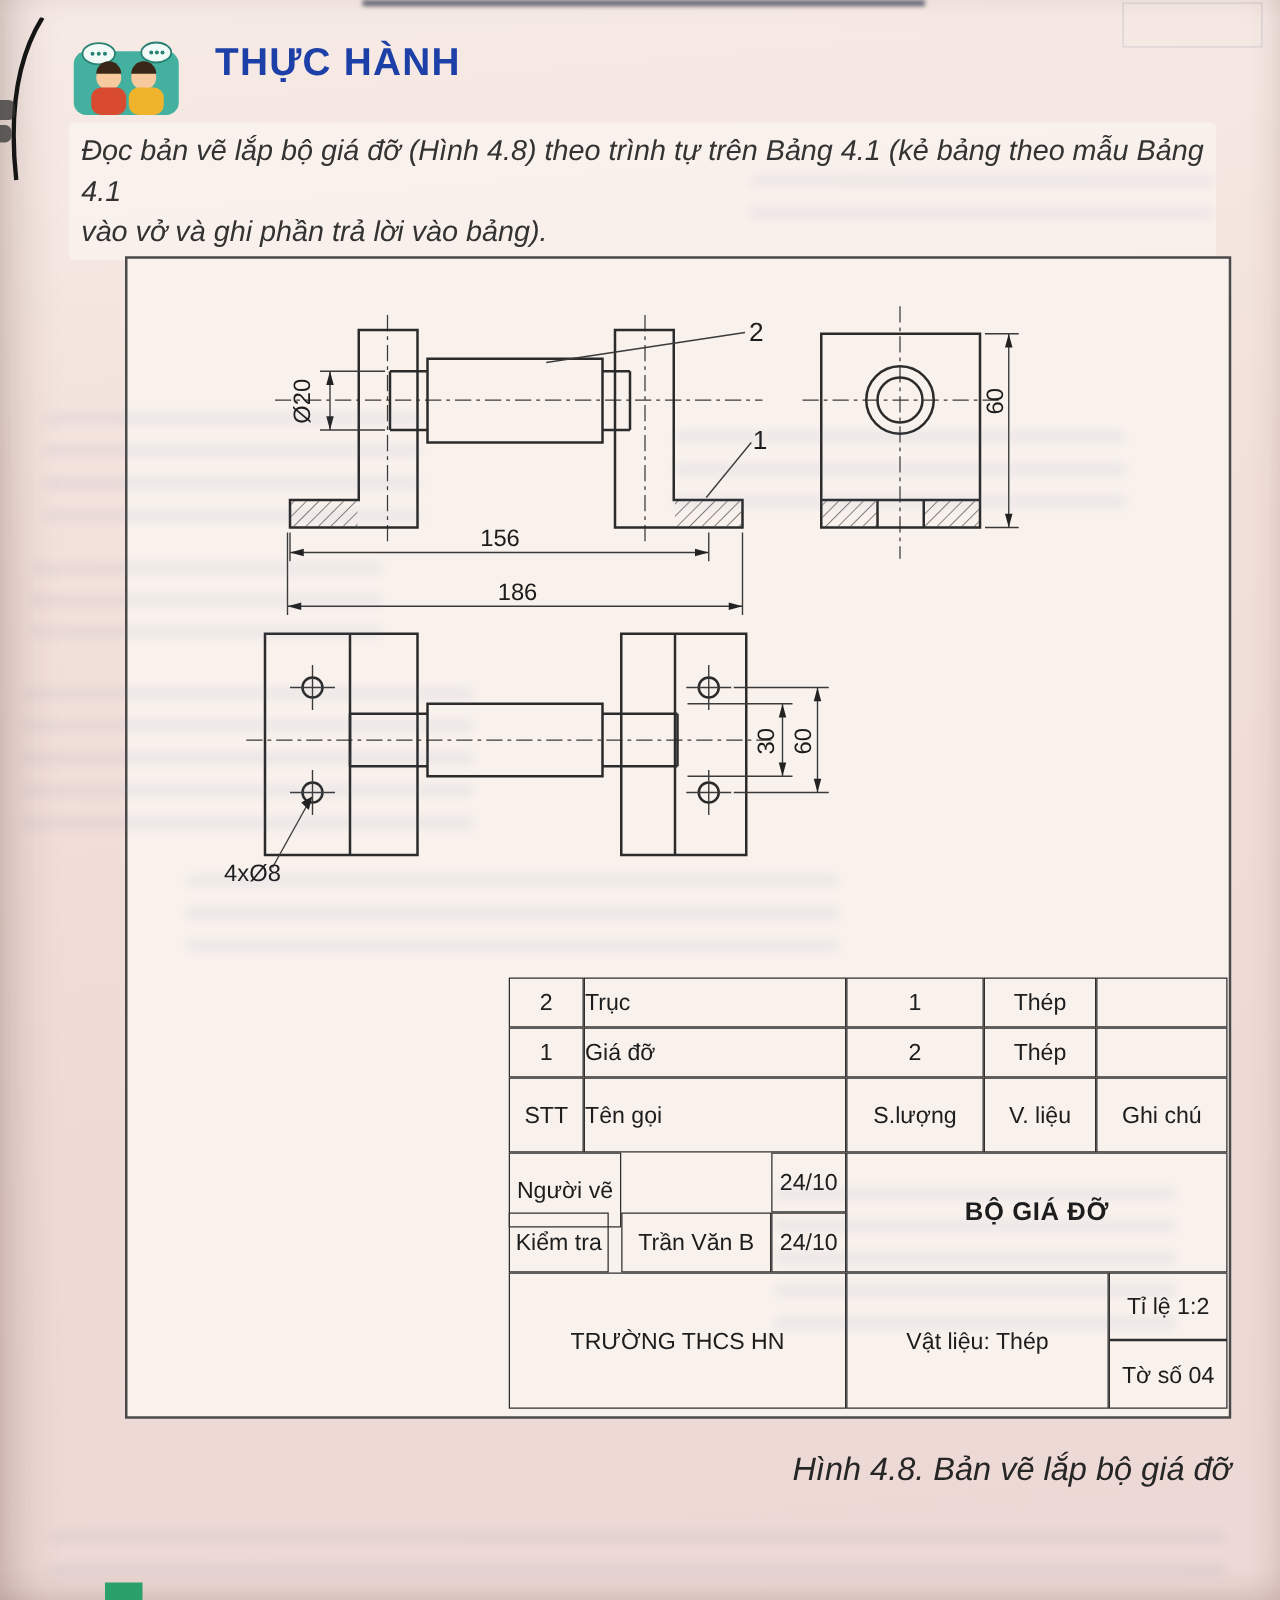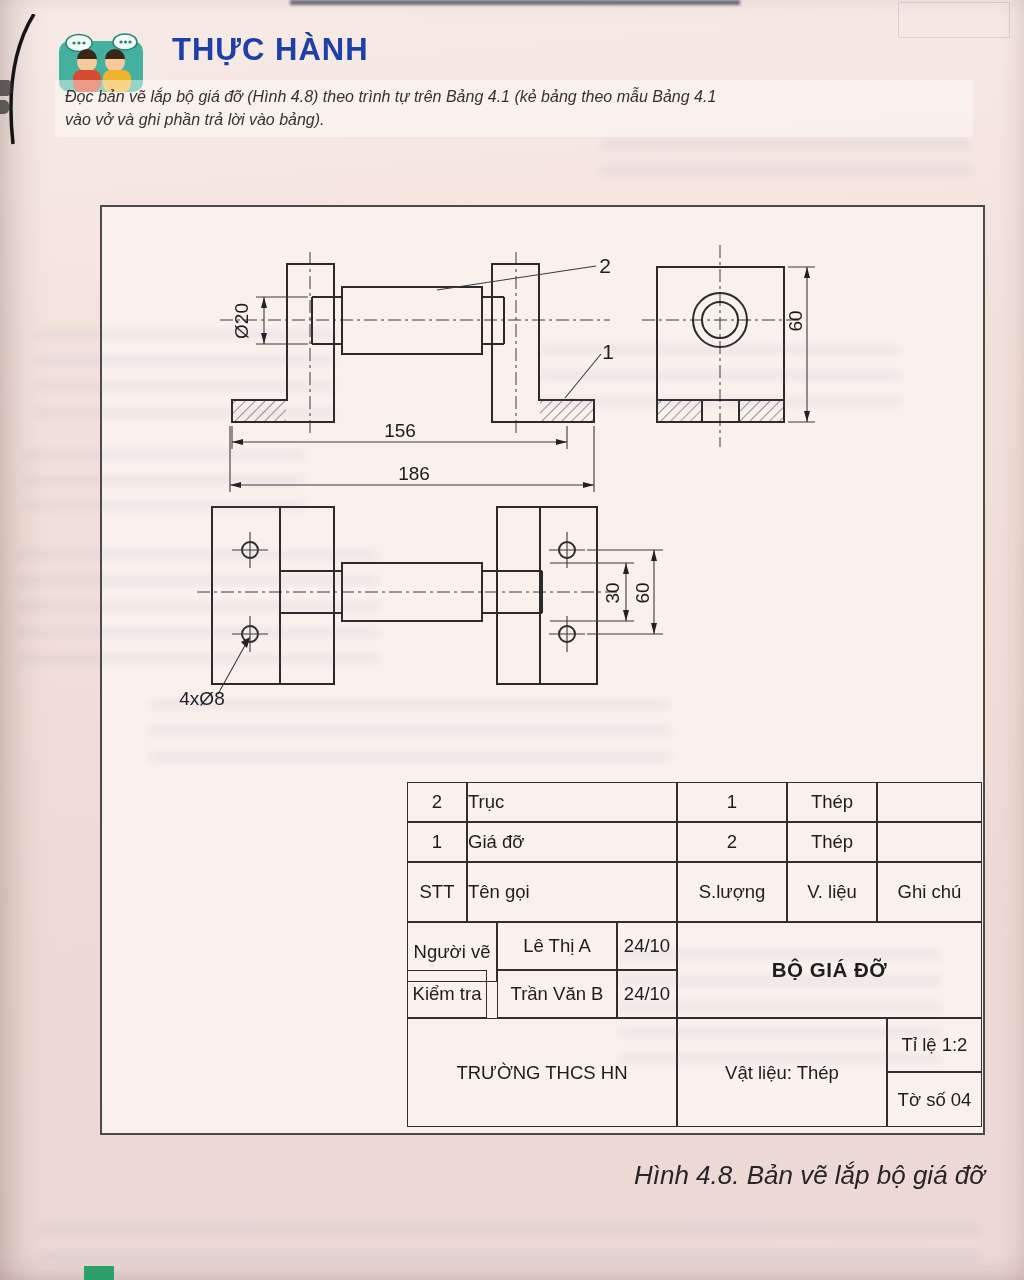--- a/index.html
+++ b/index.html
@@ -15,22 +15,22 @@
   .corner-arc { position:absolute; left:0; top:14px; }
   .top-sliver { position:absolute; background:#454b60; filter:blur(1.5px); opacity:.8; }
   .edge-glyph { position:absolute; background:#333; border-radius:0 5px 5px 0; opacity:.75; filter:blur(.5px); }
   .tr-fragment { position:absolute; left:898px; top:2px; width:112px; height:36px;
     border:1px solid rgba(100,115,160,.35); filter:blur(.6px); opacity:.6; }
 
   .header-row { position:absolute; left:58px; top:32px; display:flex; align-items:flex-start; gap:28px; }
   .practice-icon { width:86px; height:62px; }
   .heading { color:#1c3fa8; font-size:31px; font-weight:bold; letter-spacing:1px; }
 
-  .instruction { position:absolute; left:55px; top:80px; width:918px;
-    font-size:16px; font-style:italic; color:#333; line-height:1.42;
+  .instruction { position:absolute; left:55px; top:98px; width:918px;
+    font-size:23px; font-style:italic; color:#333; line-height:1.42;
     background:rgba(255,252,248,.45); padding:6px 10px; border-radius:4px; }
 
   .drawing-box { position:absolute; left:100px; top:205px; width:885px; height:930px;
     border:2px solid #4a4a4a; background:#f8f1ec; }
   .tech { position:absolute; left:0; top:0; width:885px; height:930px; }
 
   .obj { stroke:#2b2b2b; stroke-width:2; fill:none; }
   .thin { stroke:#3a3a3a; stroke-width:1.1; fill:none; }
   .cl { stroke:#3a3a3a; stroke-width:1; fill:none; stroke-dasharray:13 4 3 4; }
   .arr { fill:#222; stroke:none; }
@@ -193,21 +193,20 @@
       <div class="cell" style="left:380px;top:40px;width:90px;height:40px">Thép</div>
       <div class="cell" style="left:470px;top:40px;width:105px;height:40px"></div>
 
       <div class="cell" style="left:0px;top:80px;width:60px;height:60px">STT</div>
       <div class="cell left" style="left:60px;top:80px;width:210px;height:60px">Tên gọi</div>
       <div class="cell" style="left:380px;top:80px;width:90px;height:60px">V. liệu</div>
       <div class="cell" style="left:270px;top:80px;width:110px;height:60px">S.lượng</div>
       <div class="cell" style="left:470px;top:80px;width:105px;height:60px">Ghi chú</div>
 
       <div class="cell" style="left:0px;top:140px;width:90px;height:60px">Người vẽ</div>
-      <div class="cell" style="left:90px;top:140px;width:120px;height:48px">Lê Thị A</div>
       <div class="cell" style="left:210px;top:140px;width:60px;height:48px">24/10</div>
       <div class="cell bold" style="left:270px;top:140px;width:305px;height:96px">BỘ GIÁ ĐỠ</div>
       <div class="cell" style="left:0px;top:188px;width:80px;height:48px">Kiểm tra</div>
       <div class="cell" style="left:90px;top:188px;width:120px;height:48px">Trần Văn B</div>
       <div class="cell" style="left:210px;top:188px;width:60px;height:48px">24/10</div>
 
       <div class="cell" style="left:0px;top:236px;width:270px;height:109px">TRƯỜNG THCS HN</div>
       <div class="cell" style="left:270px;top:236px;width:210px;height:109px">Vật liệu: Thép</div>
       <div class="cell" style="left:480px;top:236px;width:95px;height:54px">Tỉ lệ 1:2</div>
       <div class="cell" style="left:480px;top:290px;width:95px;height:55px">Tờ số 04</div>

